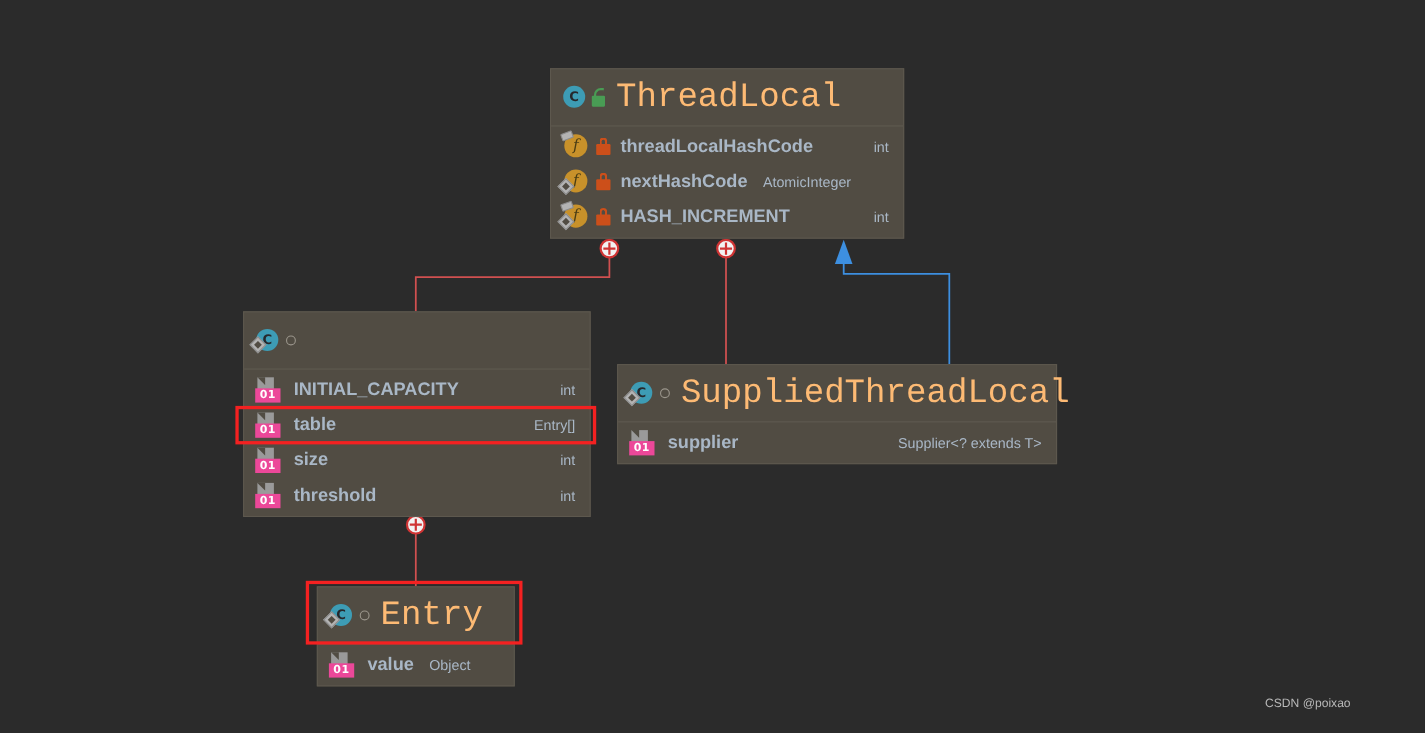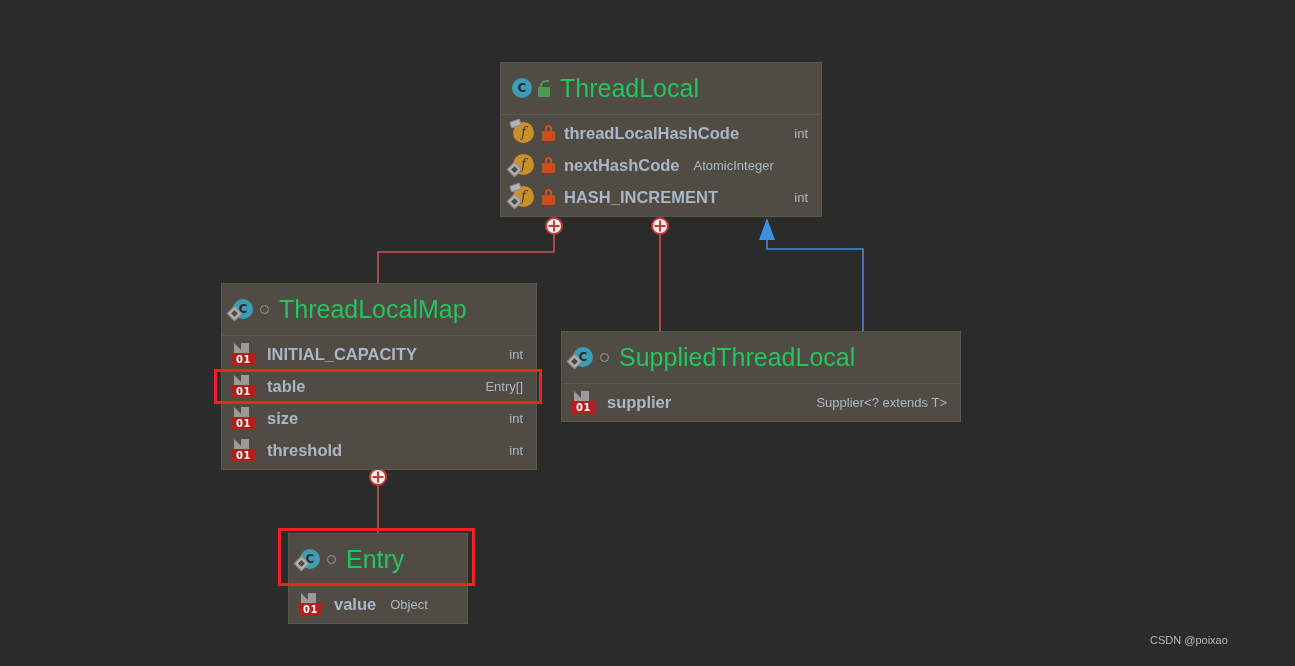--- a/index.html
+++ b/index.html
@@ -32,23 +32,23 @@
   }
   .uml-header {
     display: flex;
     align-items: center;
     height: 52px;
     padding: 0 10px 0 9px;
     border-bottom: 1px solid #5f5a50;
     box-sizing: border-box;
   }
   .uml-title {
-    font-family: Liberation Sans, sans-serif;
-    font-size: 25px;
-    color: #22c55e;
+    font-family: Liberation Mono, monospace;
+    font-size: 31px;
+    color: #fdba74;
     letter-spacing: 0px;
     white-space: nowrap;
   }
   .uml-body {
     padding: 2px 0 3px 0;
   }
   .uml-row {
     position: relative;
     display: flex;
     align-items: center;
@@ -199,21 +199,21 @@
   }
   .ic-prop .fold {
     position: absolute; left: 3px; top: 0;
     width: 0; height: 0;
     border-left: 7px solid transparent;
     border-top: 7px solid #514c43;
   }
   .ic-prop .badge {
     position: absolute; left: 1px; top: 10px;
     width: 23px; height: 13px;
-    background: #b91c1c;
+    background: #ec4899;
     font-family: "DejaVu Sans", sans-serif;
     font-size: 10px;
     font-weight: bold;
     color: #ffffff;
     text-align: center;
     line-height: 13px;
     letter-spacing: 0.5px;
   }
 
   .ic-dot {
@@ -341,21 +341,20 @@
   <div class="uml-box" style="left:221px; top:283px; width:316px;">
     <div class="uml-header">
       <span class="ic ic-class teal">
         <span class="disc"></span>
           <span class="cletter">C</span>
           <span class="statdia"></span>
       </span>
       <span class="ic ic-dot">
         <span class="ring"></span>
       </span>
-      <span class="uml-title">ThreadLocalMap</span>
     </div>
     <div class="uml-body">
       <div class="uml-row">
         <span class="ic ic-prop">
           <span class="page"></span>
             <span class="fold"></span>
             <span class="badge">01</span>
         </span>
         <span class="row-name">INITIAL_CAPACITY</span>
         <span class="row-type">int</span>

